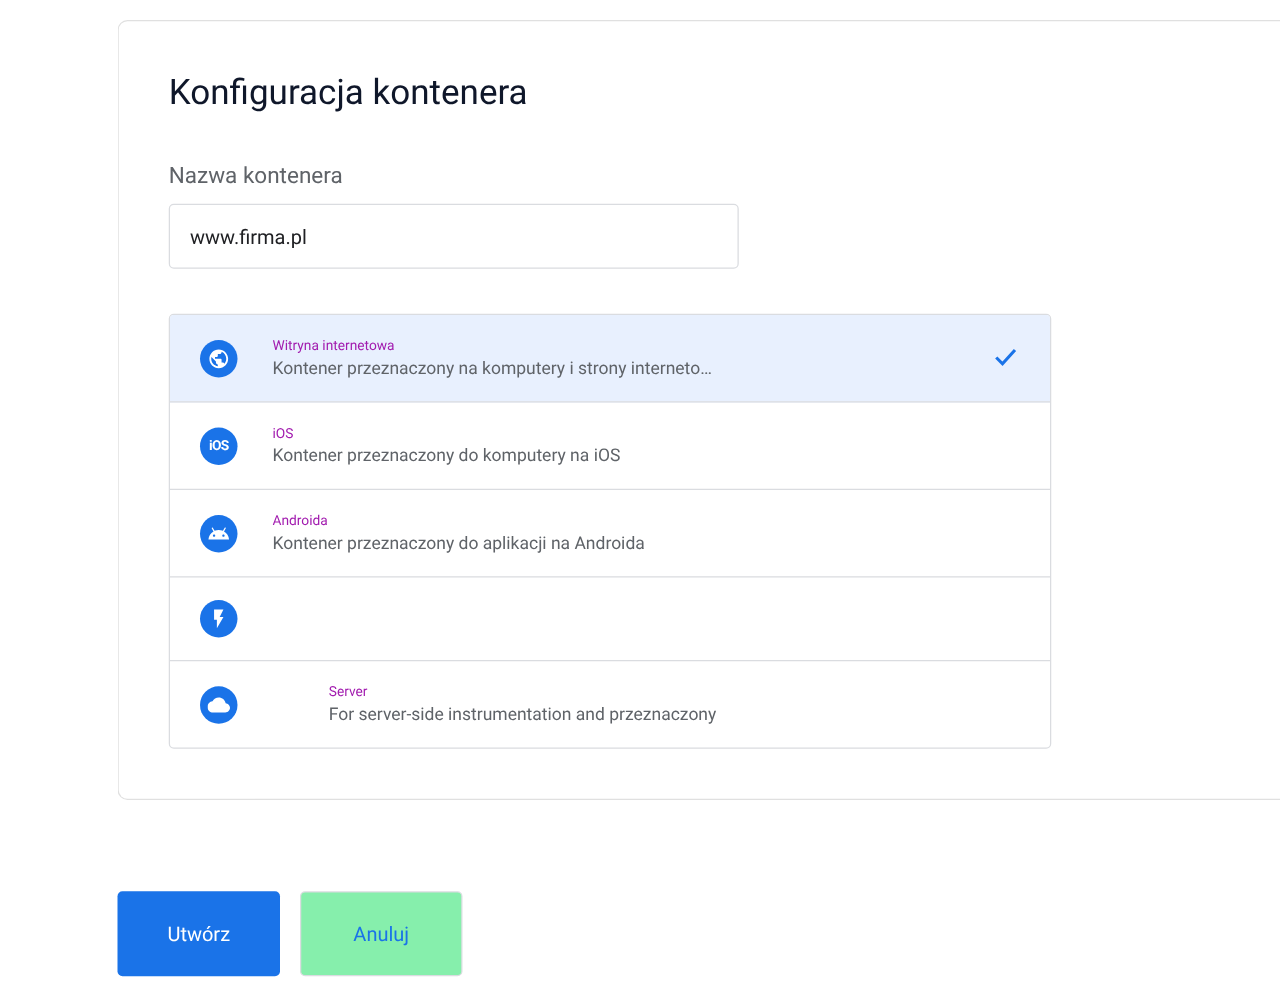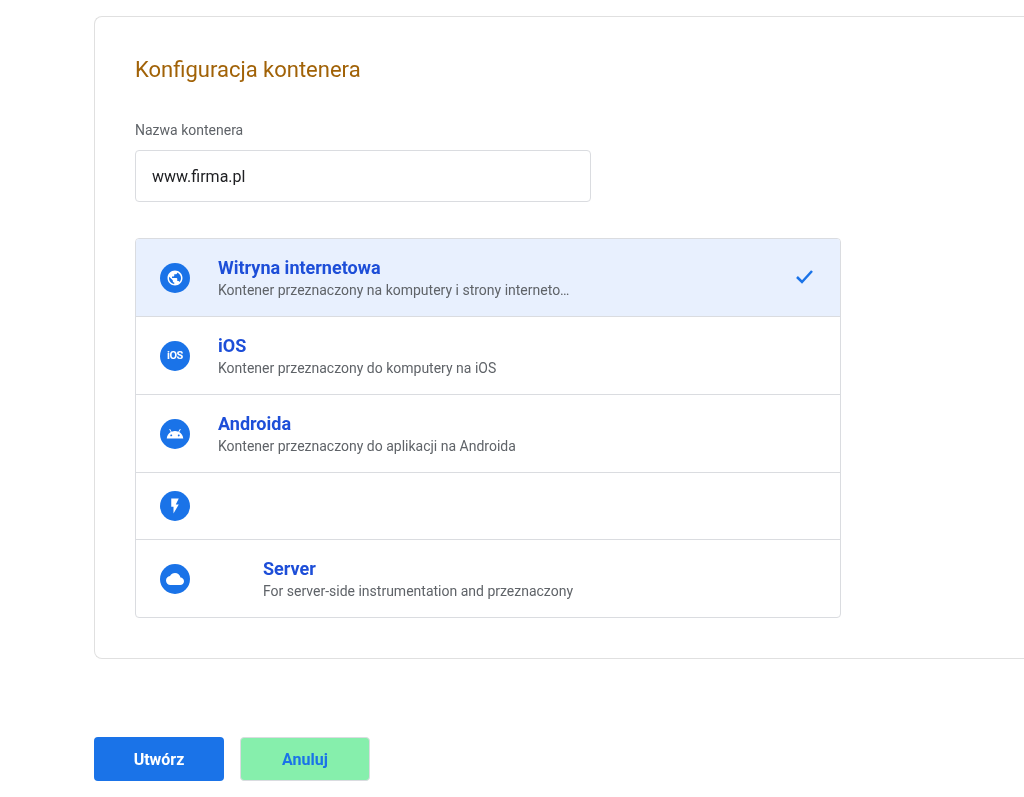--- a/index.html
+++ b/index.html
@@ -20,27 +20,27 @@
       left: 94px;
       top: 16px;
       right: 0;
       border: 1px solid #e0e0e0;
       border-right: none;
       border-radius: 8px 0 0 8px;
       padding: 40px 40px 40px 40px;
       background: #fff;
     }
     .card-title {
-      font-size: 22px;
+      font-size: 28px;
       font-weight: 400;
-      color: #a16207;
+      color: #0f172a;
       margin-bottom: 40px;
     }
     .field-label {
-      font-size: 14px;
+      font-size: 18px;
       color: #5f6368;
       margin-bottom: 12px;
       display: block;
     }
     .text-input {
       width: 456px;
       height: 52px;
       border: 1px solid #dadce0;
       border-radius: 4px;
       padding: 0 16px;
@@ -83,23 +83,23 @@
     .platform-icon svg {
       width: 18px;
       height: 18px;
       fill: #fff;
     }
     .platform-text {
       flex: 1;
       overflow: hidden;
     }
     .platform-title {
-      font-size: 18px;
-      font-weight: 700;
-      color: #1d4ed8;
+      font-size: 11px;
+      font-weight: 400;
+      color: #a21caf;
       margin-bottom: 4px;
     }
     .platform-desc {
       font-size: 14px;
       color: #5f6368;
       white-space: nowrap;
       overflow: hidden;
       text-overflow: ellipsis;
     }
     .check-icon {
@@ -116,25 +116,25 @@
       fill: none;
     }
     .button-row {
       position: absolute;
       left: 94px;
       bottom: 16px;
       display: flex;
       gap: 16px;
     }
     .btn {
-      height: 44px;
+      height: 68px;
       padding: 0 24px;
       border-radius: 4px;
       font-size: 16px;
-      font-weight: 700;
+      font-weight: 400;
       cursor: pointer;
       display: flex;
       align-items: center;
       justify-content: center;
       min-width: 130px;
     }
     .btn-primary {
       background: #1a73e8;
       color: #fff;
       border: none;

